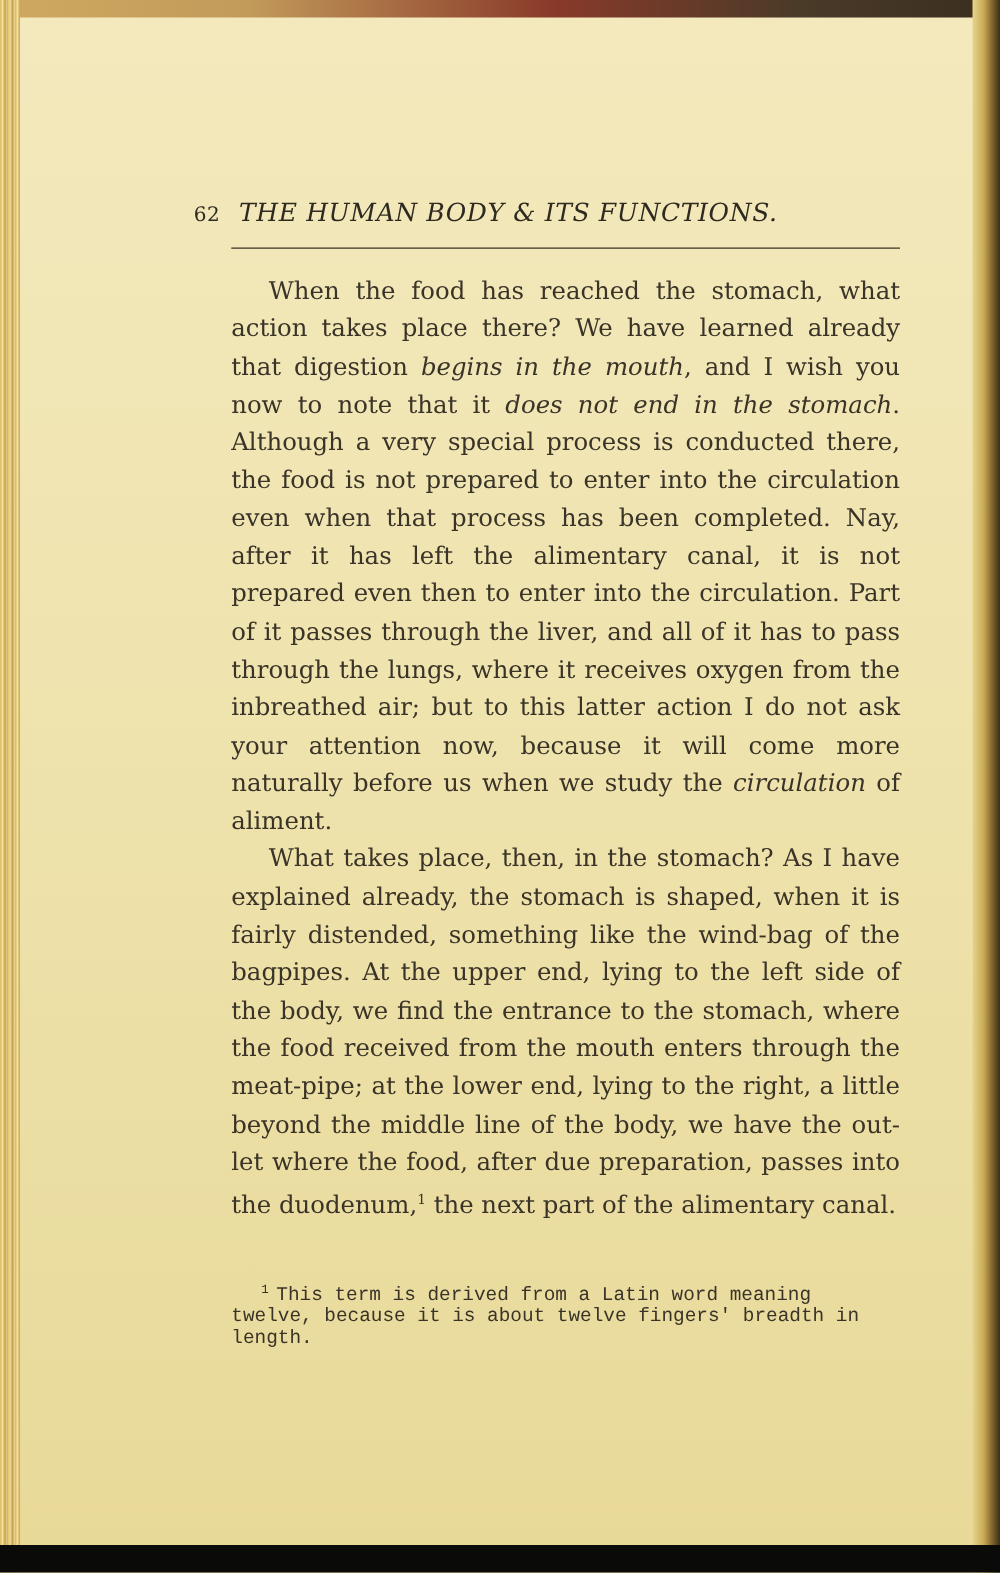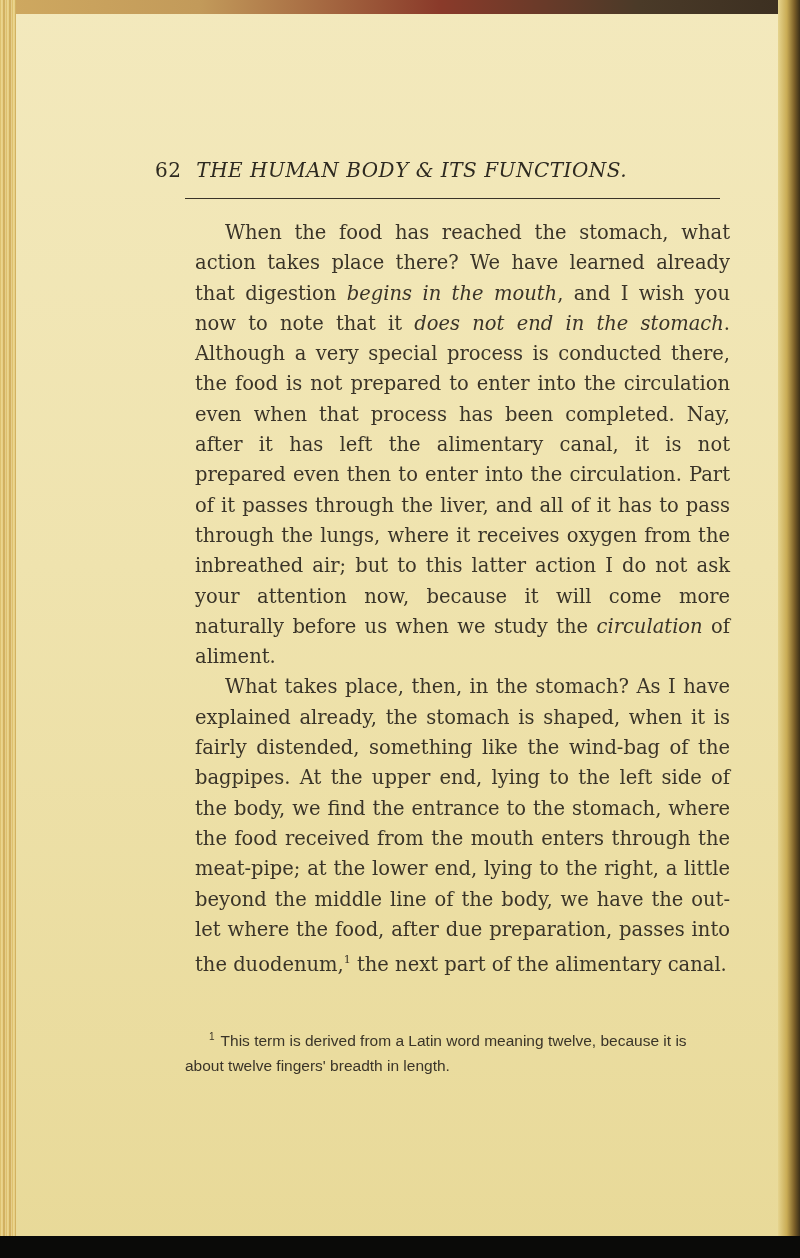--- a/index.html
+++ b/index.html
@@ -25,37 +25,37 @@
     background: linear-gradient(90deg, #e6d48e 0%, #c9ac55 40%, #7a5e28 75%, #3a2e18 100%);
   }
   .bottom-band {
     position:absolute; left:0; bottom:0; width:800px; height:22px;
     background:#0a0a08;
   }
   .header {
     position:absolute; left:155px; top:158px; width:560px;
     font-size:20px; color:#2e2a20; letter-spacing:0.5px;
   }
-  .header .num { font-style:normal; font-size:20px; margin-right:8px; }
+  .header .num { font-style:normal; font-size:16px; margin-right:8px; }
   .header .title { font-style:italic; }
   .rule {
     position:absolute; left:185px; top:198px; width:535px; height:0;
     border-top:1.5px solid #3a3428;
   }
   .body {
-    position:absolute; left:195px; top:218px; width:535px;
+    position:absolute; left:185px; top:218px; width:535px;
     font-size:19.5px; line-height:30.3px; color:#3a3428;
     text-align:justify;
   }
   .body p { margin:0; text-indent:30px; }
   .body em { font-style:italic; }
   .footnote {
     position:absolute; left:185px; top:1024px; width:535px;
-    font-family:Liberation Sans, sans-serif;
-    font-size:15.5px; line-height:25px; color:#3a3428;
+    font-family:Liberation Mono, monospace;
+    font-size:15.5px; line-height:17px; color:#3a3428;
   }
   .footnote sup { font-size:10px; margin-right:6px; margin-left:24px; }
 </style>
 </head>
 <body>
 
 <div class="page">
   <div class="top-band"></div>
   <div class="left-edge"></div>
   <div class="right-edge"></div>

